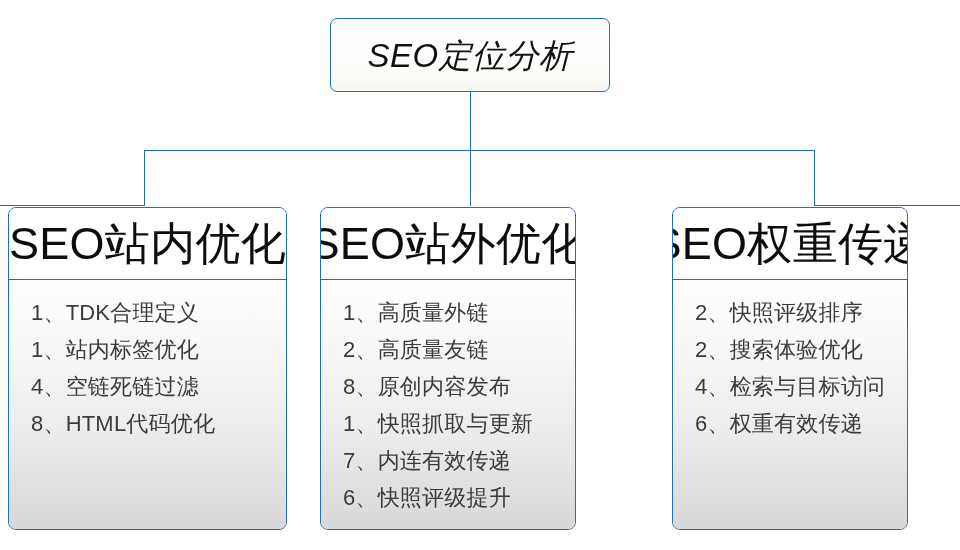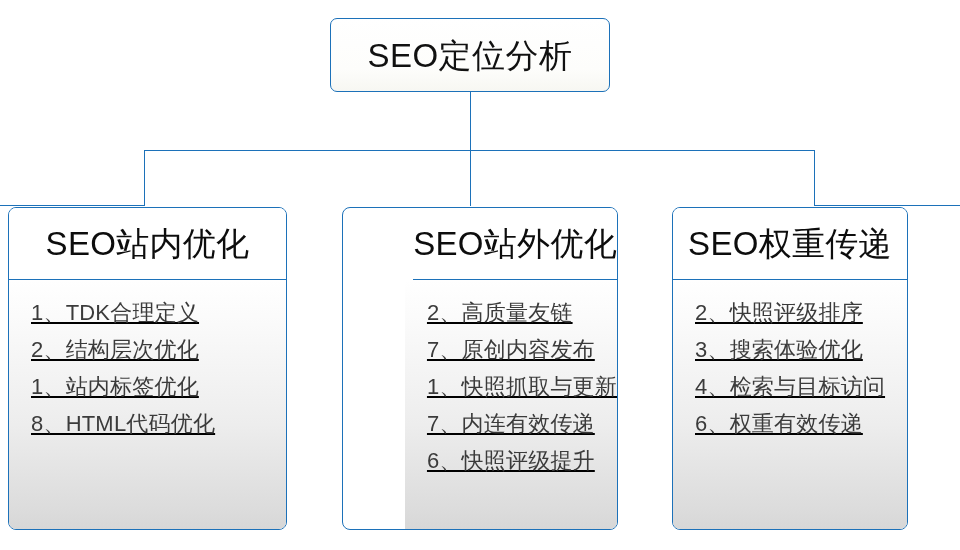--- a/index.html
+++ b/index.html
@@ -39,20 +39,21 @@
     top: 18px;
     width: 280px;
     height: 74px;
     box-sizing: border-box;
     border: 1.6px solid #1c71b9;
     border-radius: 7px;
     background: linear-gradient(to bottom, #ffffff 0%, #fdfdfb 70%, #f7f7f2 100%);
     display: flex;
     align-items: center;
     justify-content: center;
+    font-style: italic;
   }
   .root-title {
     font-size: 33px;
     color: #111111;
     letter-spacing: 0.5px;
     line-height: 1;
     white-space: nowrap;
   }
 
   
@@ -61,47 +62,46 @@
     top: 207px;
     box-sizing: border-box;
     border: 1.6px solid #1c71b9;
     border-radius: 8px;
     background: #ffffff;
     overflow: hidden;
     display: flex;
     flex-direction: column;
   }
   .branch-1 { left: 8px;   width: 279px; height: 323px; }
-  .branch-2 { left: 342px; width: 276px; height: 323px; align-items: flex-end; }
+  .branch-2 { left: 320px; width: 256px; height: 323px; }
   .branch-3 { left: 672px; width: 236px; height: 323px; }
 
   .branch-header {
     flex: 0 0 72px;
     height: 72px;
     box-sizing: border-box;
     border-bottom: 1.4px solid #1c71b9;
     background: #ffffff;
     display: flex;
     align-items: center;
     justify-content: center;
   }
   .branch-title {
-    font-size: 33px;
+    font-size: 45px;
     color: #0d0d0d;
     line-height: 1;
     white-space: nowrap;
     letter-spacing: 0.3px;
   }
 
   .branch-body {
     flex: 1 1 auto;
     background: linear-gradient(to bottom, #ffffff 0%, #fafafa 18%, #ededed 58%, #dcdcdc 92%, #d7d7d7 100%);
     padding: 14px 0 0 0;
     box-sizing: border-box;
-    text-decoration: underline;
   }
 
   .item-list {
     list-style: none;
     margin: 0;
     padding: 0 0 0 22px;
   }
   .item-row {
     font-size: 22px;
     line-height: 37px;
@@ -131,49 +131,50 @@
     <span class="root-title">SEO定位分析</span>
   </div>
 
   <div class="branch branch-1">
     <div class="branch-header">
       <span class="branch-title">SEO站内优化</span>
     </div>
     <div class="branch-body">
       <ul class="item-list">
         <li class="item-row">1、TDK合理定义</li>
-        <li class="item-row">2、结构层次优化</li>
         <li class="item-row">1、站内标签优化</li>
+        <li class="item-row">4、空链死链过滤</li>
         <li class="item-row">8、HTML代码优化</li>
       </ul>
     </div>
   </div>
 
   <div class="branch branch-2">
     <div class="branch-header">
       <span class="branch-title">SEO站外优化</span>
     </div>
     <div class="branch-body">
       <ul class="item-list">
+        <li class="item-row">1、高质量外链</li>
         <li class="item-row">2、高质量友链</li>
-        <li class="item-row">7、原创内容发布</li>
+        <li class="item-row">8、原创内容发布</li>
         <li class="item-row">1、快照抓取与更新</li>
         <li class="item-row">7、内连有效传递</li>
         <li class="item-row">6、快照评级提升</li>
       </ul>
     </div>
   </div>
 
   <div class="branch branch-3">
     <div class="branch-header">
       <span class="branch-title">SEO权重传递</span>
     </div>
     <div class="branch-body">
       <ul class="item-list">
         <li class="item-row">2、快照评级排序</li>
-        <li class="item-row">3、搜索体验优化</li>
+        <li class="item-row">2、搜索体验优化</li>
         <li class="item-row">4、检索与目标访问</li>
         <li class="item-row">6、权重有效传递</li>
       </ul>
     </div>
   </div>
 
 </div>
 
 </body></html>

